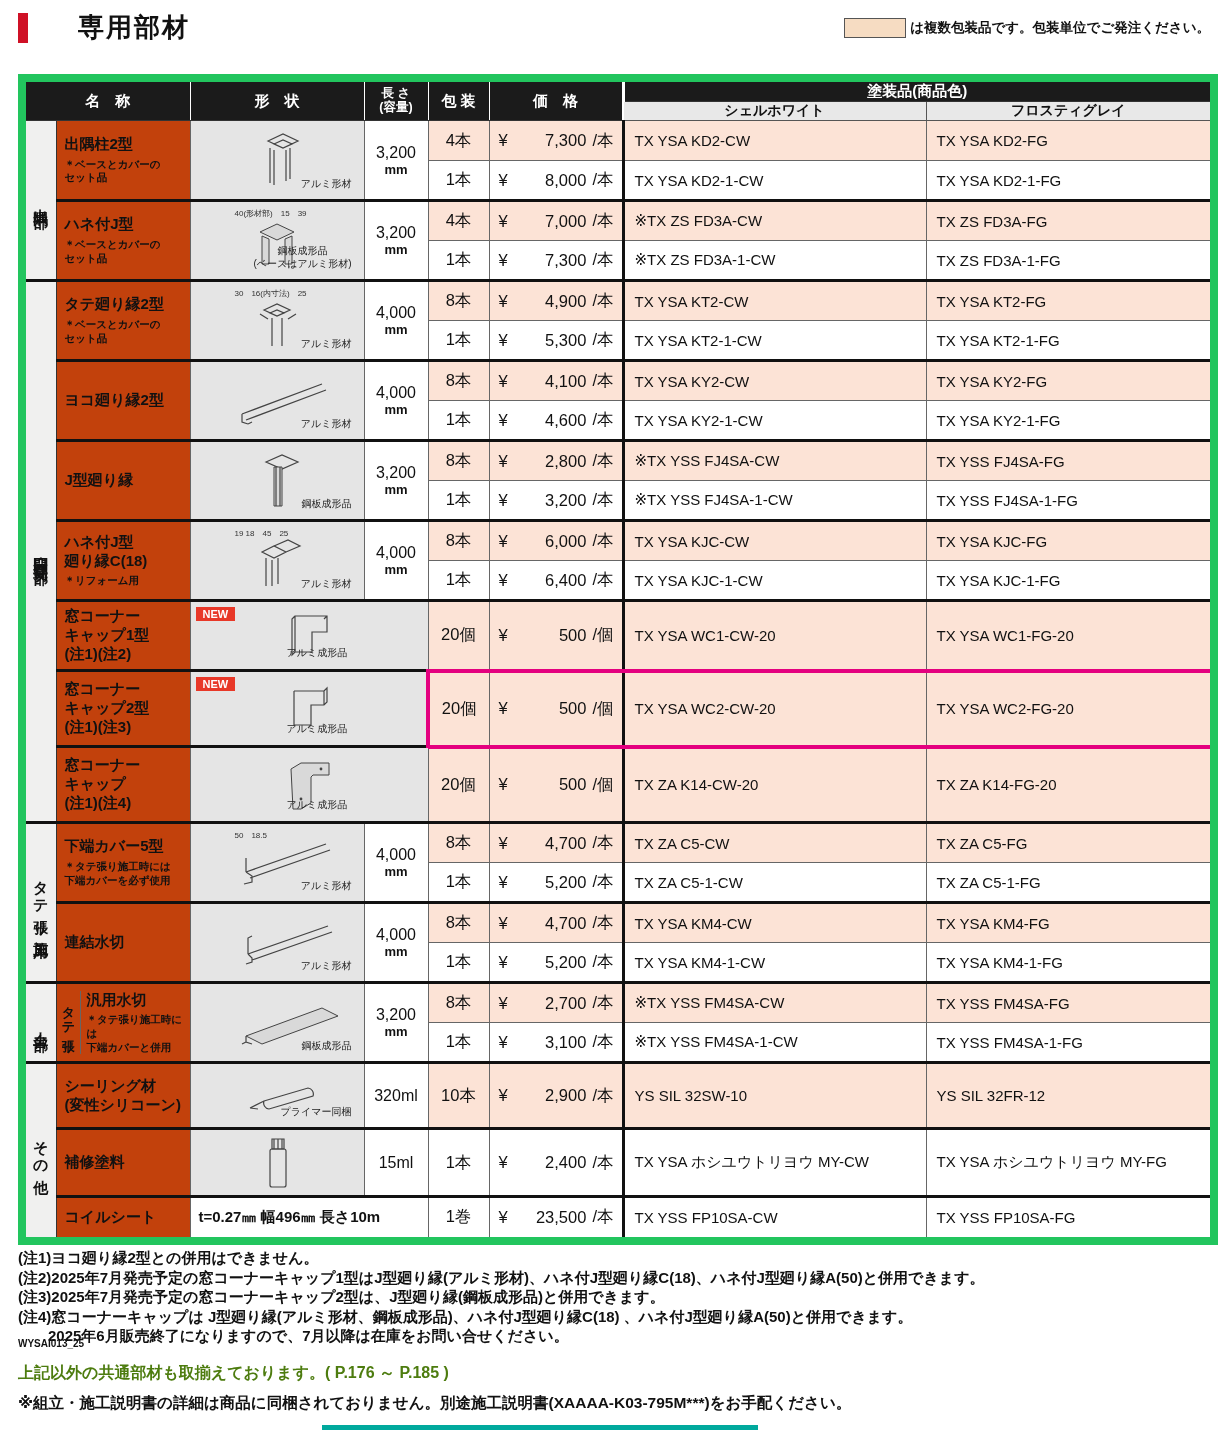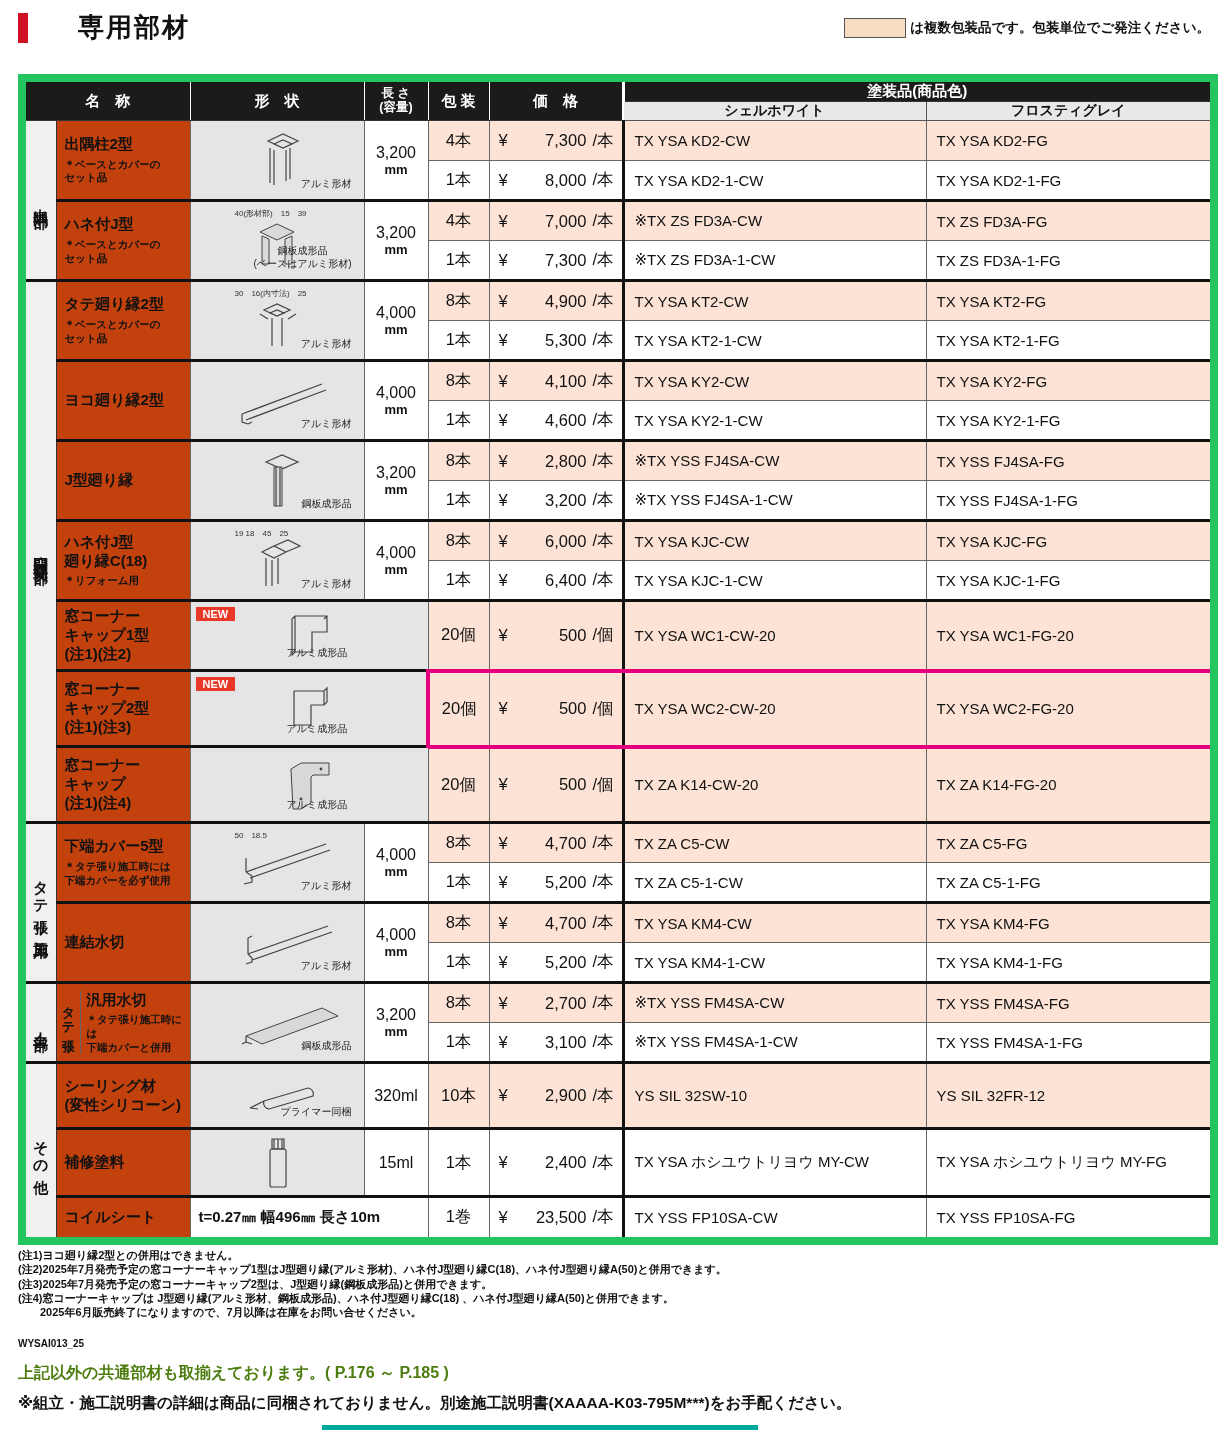--- a/index.html
+++ b/index.html
@@ -56,21 +56,21 @@
 
   td.hl { border-top:4px solid #e4007f !important; border-bottom:4px solid #e4007f !important; }
   td.hl-l { border-left:4px solid #e4007f !important; }
   td.hl-r { border-right:4px solid #e4007f !important; }
 
   .subrow { display:flex; height:100%; align-items:stretch; }
   .subgroup { flex:0 0 24px; border-right:1px solid #666; display:flex; align-items:center; justify-content:center; font-weight:bold; font-size:13px; }
   .subname { flex:1; display:flex; flex-direction:column; justify-content:center; padding-left:6px; }
 
   
-  .notes { position:absolute; top:1248px; left:18px; font-size:11px; font-weight:bold; line-height:1.3; }
+  .notes { position:absolute; top:1248px; left:18px; font-size:15px; font-weight:bold; line-height:1.3; }
   .doc-code { position:absolute; top:1338px; left:18px; font-size:10px; font-weight:bold; }
   .red-note { position:absolute; top:1363px; left:18px; font-size:16px; font-weight:bold; color:#4d7c0f; }
   .black-note { position:absolute; top:1393px; left:18px; font-size:15.5px; font-weight:bold; }
   .accent-bar { position:absolute; bottom:0; left:322px; width:436px; height:5px; background:#00a99d; }
 
   svg .ln { stroke:#444; stroke-width:1.2; fill:none; }
   svg .fl { stroke:#444; stroke-width:1; fill:#d9d9d9; }
 </style>
 </head>
 <body>

